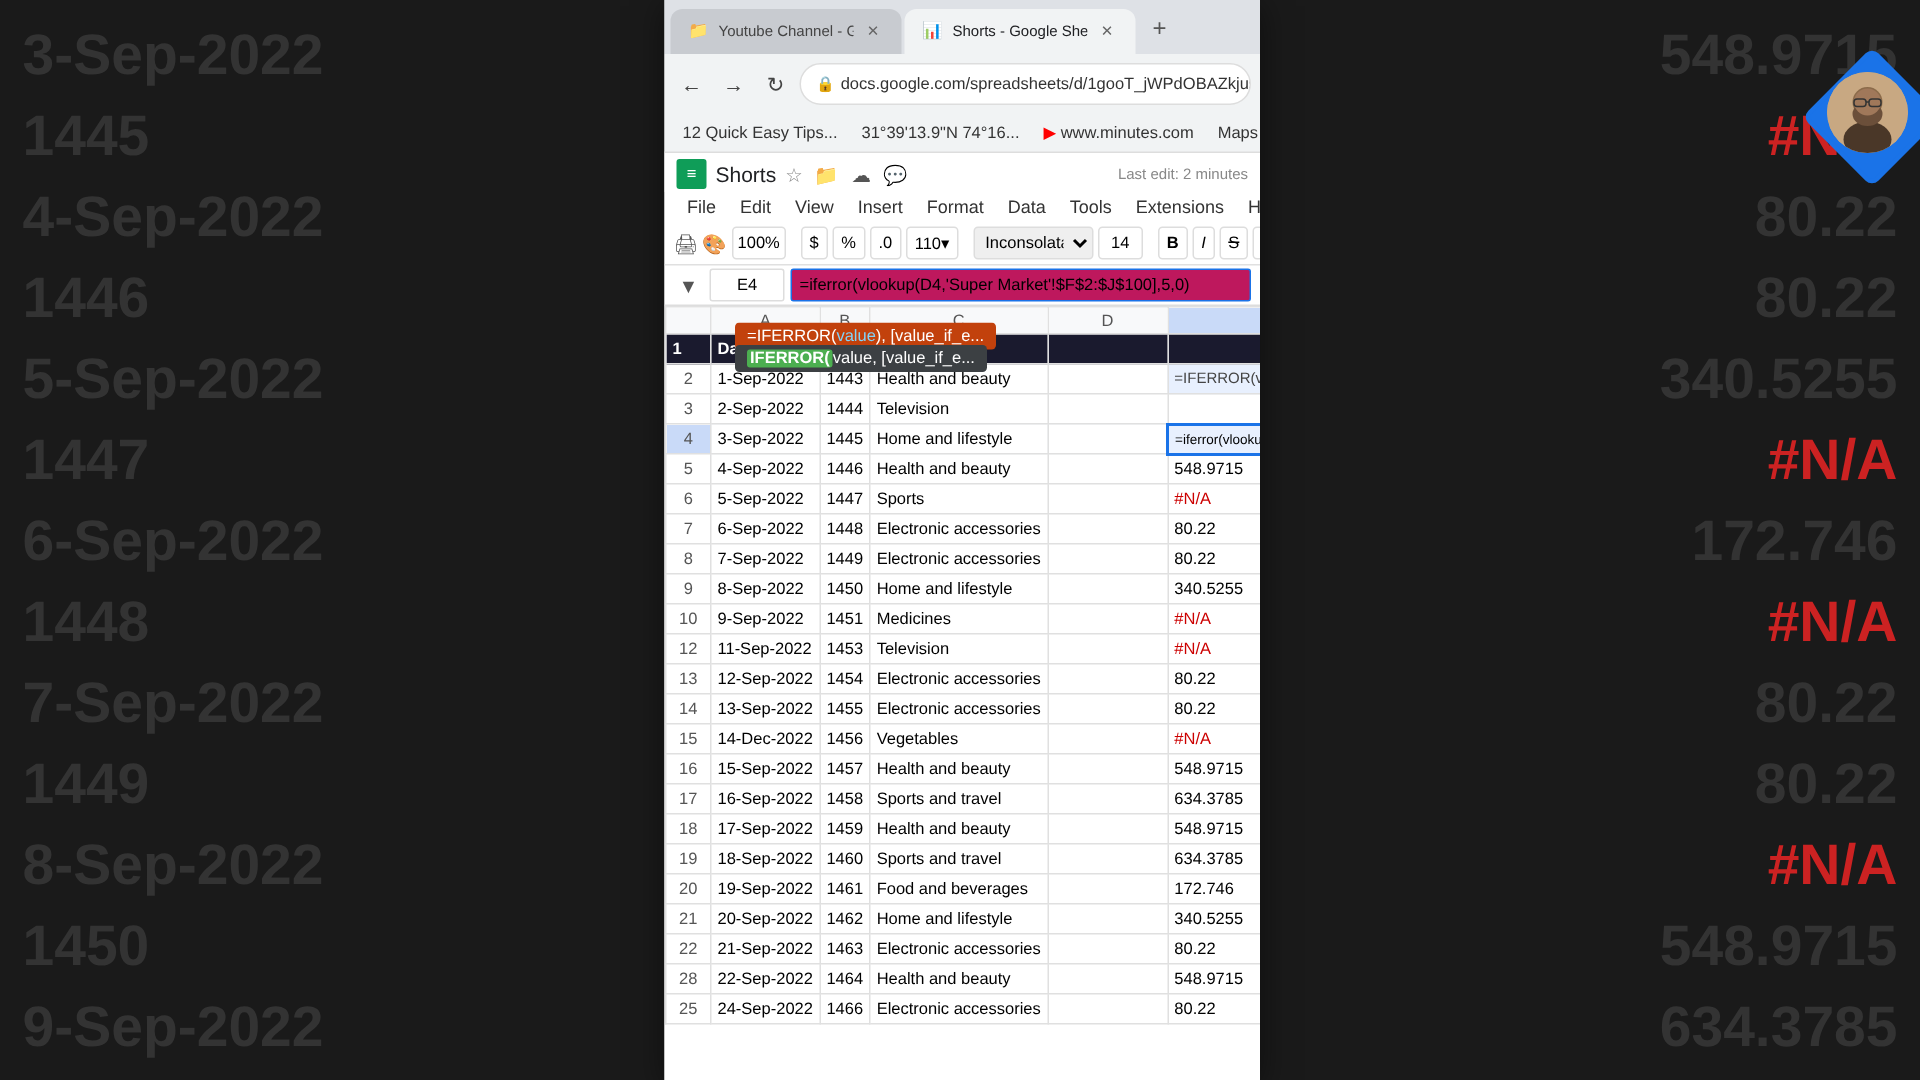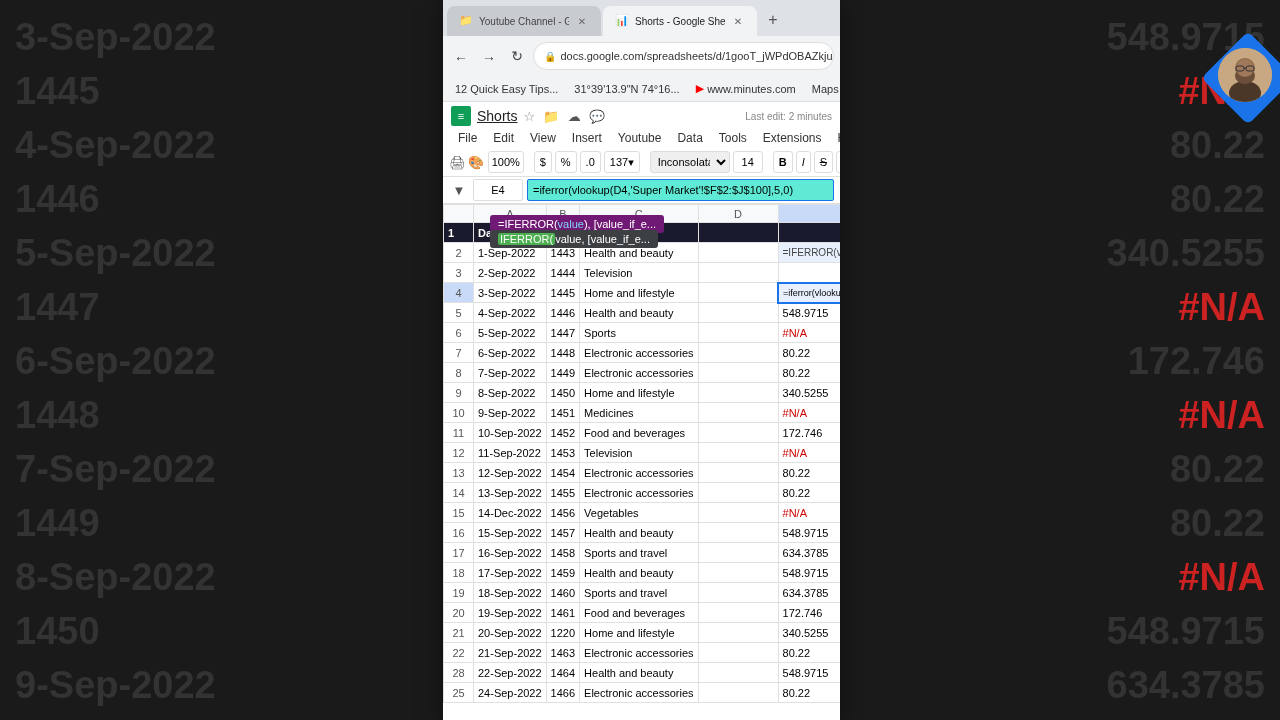--- a/index.html
+++ b/index.html
@@ -215,21 +215,20 @@
       align-items: center;
       justify-content: center;
       font-size: 11px;
       color: white;
       font-weight: bold;
     }
     .sheets-title {
       font-size: 14px;
       color: #202124;
       font-weight: normal;
-      text-decoration: underline;
     }
     .sheets-star {
       color: #888;
       font-size: 13px;
       cursor: pointer;
     }
     .sheets-icons {
       display: flex;
       gap: 3px;
       align-items: center;
@@ -340,21 +339,21 @@
     }
     .formula-content {
       flex: 1;
       height: 22px;
       border: 1px solid #1a73e8;
       border-radius: 2px;
       font-size: 11px;
       padding: 0 5px;
       display: flex;
       align-items: center;
-      background: #5eead4;
+      background: #be185d;
       overflow: hidden;
       white-space: nowrap;
     }
 
     
     .grid-container {
       flex: 1;
       overflow: auto;
       position: relative;
     }
@@ -407,21 +406,21 @@
     .cell-formula-blue {
       background: #e8f0fe !important;
     }
     .cell-na {
       color: #cc0000;
     }
 
     
     .formula-tooltip {
       position: absolute;
-      background: #701a75;
+      background: #c2410c;
       color: white;
       font-size: 11px;
       padding: 3px 8px;
       border-radius: 3px;
       z-index: 20;
       white-space: nowrap;
       top: 215px;
       left: 490px;
     }
     .formula-tooltip .highlight {
@@ -436,20 +435,21 @@
       border-radius: 3px;
       z-index: 20;
       white-space: nowrap;
       top: 230px;
       left: 490px;
     }
     .formula-tooltip2 .hl-green {
       background: #4caf50;
       padding: 0 2px;
       border-radius: 2px;
+      font-weight: bold;
     }
 
     
     .avatar-overlay {
       position: absolute;
       top: 40px;
       right: 0px;
       z-index: 30;
     }
     .avatar-diamond {
@@ -572,36 +572,36 @@
         <div class="icon-btn">💬</div>
       </div>
       <span class="last-edit">Last edit: 2 minutes</span>
     </div>
 
     <div class="menu-bar">
       <div class="menu-item">File</div>
       <div class="menu-item">Edit</div>
       <div class="menu-item">View</div>
       <div class="menu-item">Insert</div>
-      <div class="menu-item">Youtube</div>
+      <div class="menu-item">Format</div>
       <div class="menu-item">Data</div>
       <div class="menu-item">Tools</div>
       <div class="menu-item">Extensions</div>
       <div class="menu-item">Help</div>
     </div>
 
     <div class="toolbar">
       <div class="icon-btn">🖨</div>
       <div class="icon-btn">🎨</div>
       <input class="toolbar-input" value="100%" readonly="" style="">
       <div class="toolbar-sep"></div>
       <div class="toolbar-btn">$</div>
       <div class="toolbar-btn">%</div>
       <div class="toolbar-btn">.0</div>
-      <div class="toolbar-btn">137▾</div>
+      <div class="toolbar-btn">110▾</div>
       <div class="toolbar-sep"></div>
       <select class="font-select">
         <option>Inconsolata</option>
       </select>
       <input class="font-size-input" value="14" style="">
       <div class="toolbar-sep"></div>
       <div class="toolbar-btn">
           <b>B</b>
         </div>
       <div class="toolbar-btn">
@@ -729,29 +729,20 @@
           <tr>
             <td class="col-header">10</td>
             <td>9-Sep-2022</td>
             <td>1451</td>
             <td>Medicines</td>
             <td></td>
             <td class="cell-na">#N/A</td>
 
           </tr>
 
-          <tr>
-            <td class="col-header">11</td>
-            <td>10-Sep-2022</td>
-            <td>1452</td>
-            <td>Food and beverages</td>
-            <td></td>
-            <td>172.746</td>
-
-          </tr>
 
           <tr>
             <td class="col-header">12</td>
             <td>11-Sep-2022</td>
             <td>1453</td>
             <td>Television</td>
             <td></td>
             <td class="cell-na">#N/A</td>
 
           </tr>
@@ -832,21 +823,21 @@
             <td>1461</td>
             <td>Food and beverages</td>
             <td></td>
             <td>172.746</td>
 
           </tr>
 
           <tr>
             <td class="col-header">21</td>
             <td>20-Sep-2022</td>
-            <td>1220</td>
+            <td>1462</td>
             <td>Home and lifestyle</td>
             <td></td>
             <td>340.5255</td>
 
           </tr>
 
           <tr>
             <td class="col-header">22</td>
             <td>21-Sep-2022</td>
             <td>1463</td>

